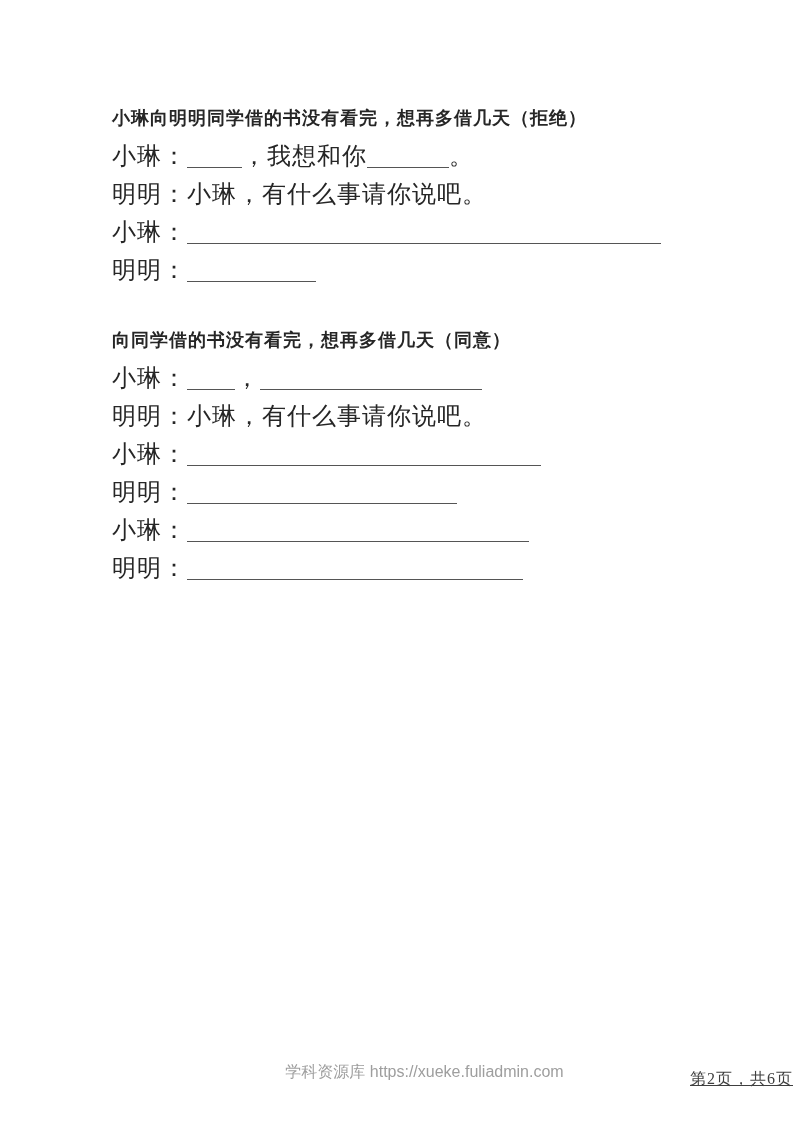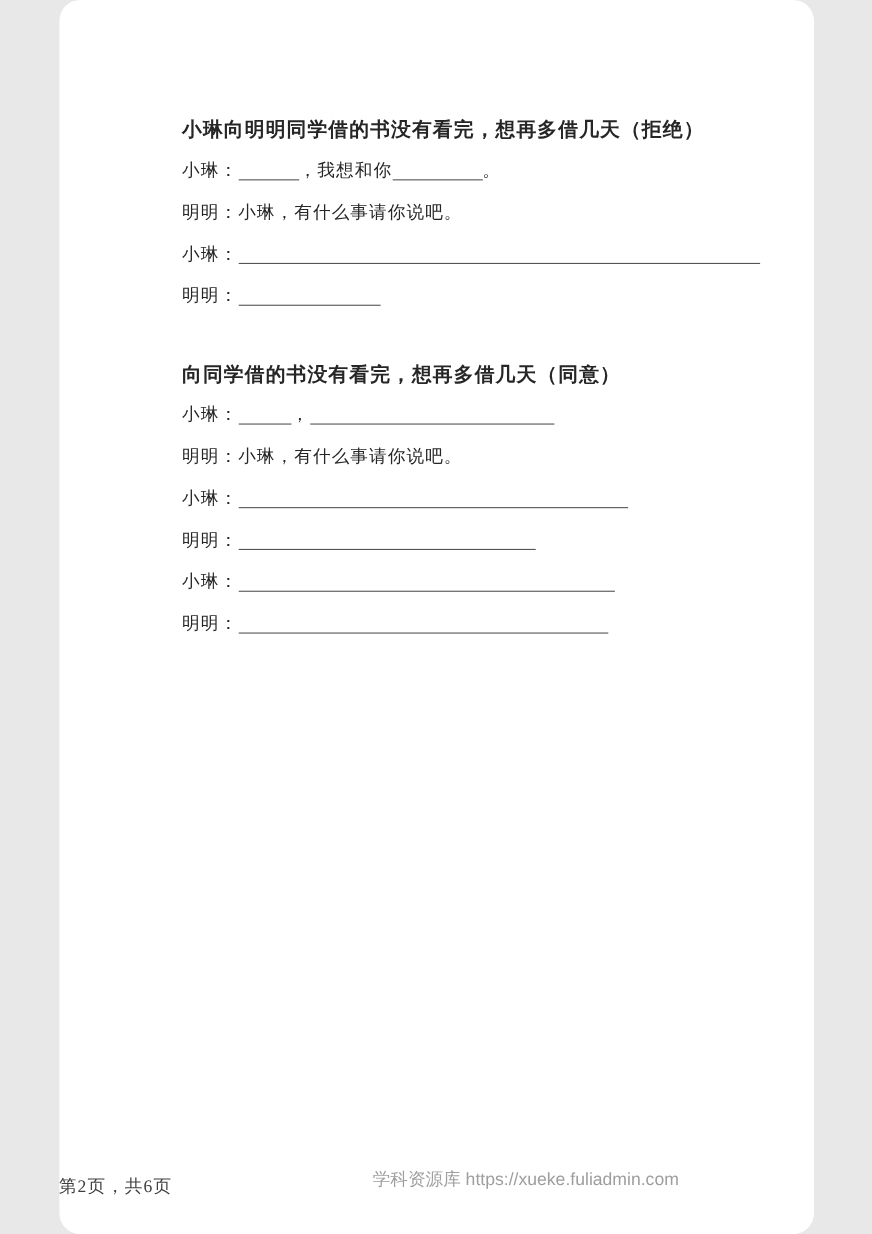--- a/index.html
+++ b/index.html
@@ -1,43 +1,42 @@
 <!DOCTYPE html>
 <html><head>
 <meta charset="utf-8">
 <style>
   html, body { margin: 0; padding: 0; background: #e8e8e8; }
   .page {
     position: relative;
-    width: 686px;
+    width: 793px;
     height: 1122px;
     margin: 0 auto;
     background: var(--bg, #ffffff);
     font-family: "Liberation Serif", "DejaVu Serif", serif;
     color: var(--text, #262626);
     overflow: hidden;
-    border-radius: 19px;
   }
   .content {
     position: absolute;
     left: 112px;
     top: 99px;
     width: 582px;
   }
   .sec-heading {
     margin: 0;
     font-size: 18px;
     font-weight: bold;
     line-height: 38px;
     letter-spacing: 1px;
   }
   .dlg-section + .dlg-section { margin-top: 32px; }
   .dlg-line {
     margin: 0;
-    font-size: 16px;
+    font-size: 24px;
     line-height: 38px;
     letter-spacing: 1px;
   }
   .seg-blank {
     display: inline-block;
     box-sizing: border-box;
     height: 18px;
     vertical-align: -4px;
     border-bottom: 1px solid var(--underline, #555555);
     text-align: right;
@@ -61,25 +60,26 @@
     font-family: "Liberation Sans", "DejaVu Sans", sans-serif;
     font-size: 16px;
     color: var(--watermark, #9e9e9e);
     padding-left: 28px;
   }
   .page-indicator {
     position: absolute;
     top: 7px;
     left: 0;
     width: 100%;
-    text-align: left;
+    text-align: right;
     font-family: "Liberation Serif", "DejaVu Serif", serif;
     font-size: 16px;
     letter-spacing: 1px;
     color: var(--indicator, #3f3f3f);
+    text-decoration: underline;
   }
 </style>
 </head>
 <body>
 
 <div class="page" style="--bg: #ffffff; --text: #262626; --underline: #555555; --watermark: #9e9e9e; --indicator: #3f3f3f;">
   <div class="content">
       <section class="dlg-section">
         <h2 class="sec-heading">小琳向明明同学借的书没有看完，想再多借几天（拒绝）</h2>
         <p class="dlg-line"><span class="seg-text">小琳：</span><span class="seg-blank" style="width: 55px;"></span><span class="seg-text">，我想和你</span><span class="seg-blank" style="width: 82px;"></span><span class="seg-text">。</span></p>

